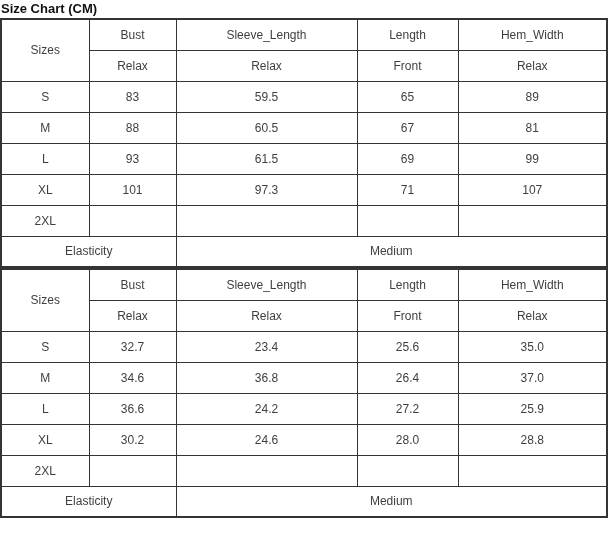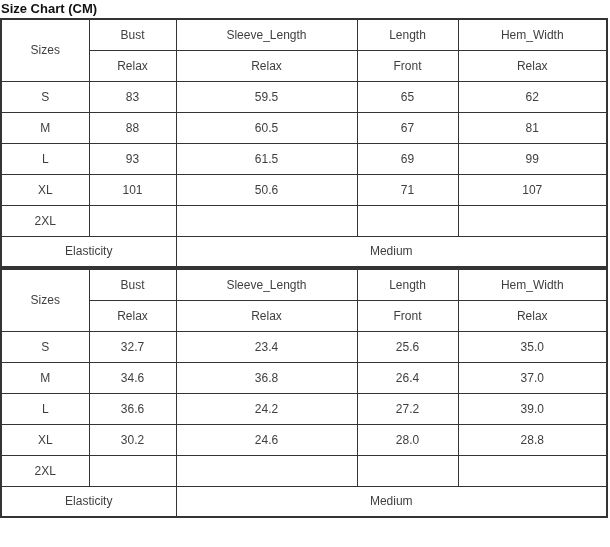--- a/index.html
+++ b/index.html
@@ -74,40 +74,40 @@
         <th>Relax</th>
         <th>Relax</th>
         <th>Front</th>
         <th>Relax</th>
       </tr>
       <tr>
         <td>S</td>
         <td>83</td>
         <td>59.5</td>
         <td>65</td>
-        <td>62</td>
+        <td>89</td>
       </tr>
       <tr>
         <td>M</td>
         <td>88</td>
         <td>60.5</td>
         <td>67</td>
         <td>81</td>
       </tr>
       <tr>
         <td>L</td>
         <td>93</td>
         <td>61.5</td>
         <td>69</td>
         <td>99</td>
       </tr>
       <tr>
         <td>XL</td>
         <td>101</td>
-        <td>50.6</td>
+        <td>97.3</td>
         <td>71</td>
         <td>107</td>
       </tr>
       <tr>
         <td>2XL</td>
         <td></td>
         <td></td>
         <td></td>
         <td></td>
       </tr>
@@ -153,21 +153,21 @@
         <td>34.6</td>
         <td>36.8</td>
         <td>26.4</td>
         <td>37.0</td>
       </tr>
       <tr>
         <td>L</td>
         <td>36.6</td>
         <td>24.2</td>
         <td>27.2</td>
-        <td>39.0</td>
+        <td>25.9</td>
       </tr>
       <tr>
         <td>XL</td>
         <td>30.2</td>
         <td>24.6</td>
         <td>28.0</td>
         <td>28.8</td>
       </tr>
       <tr>
         <td>2XL</td>

